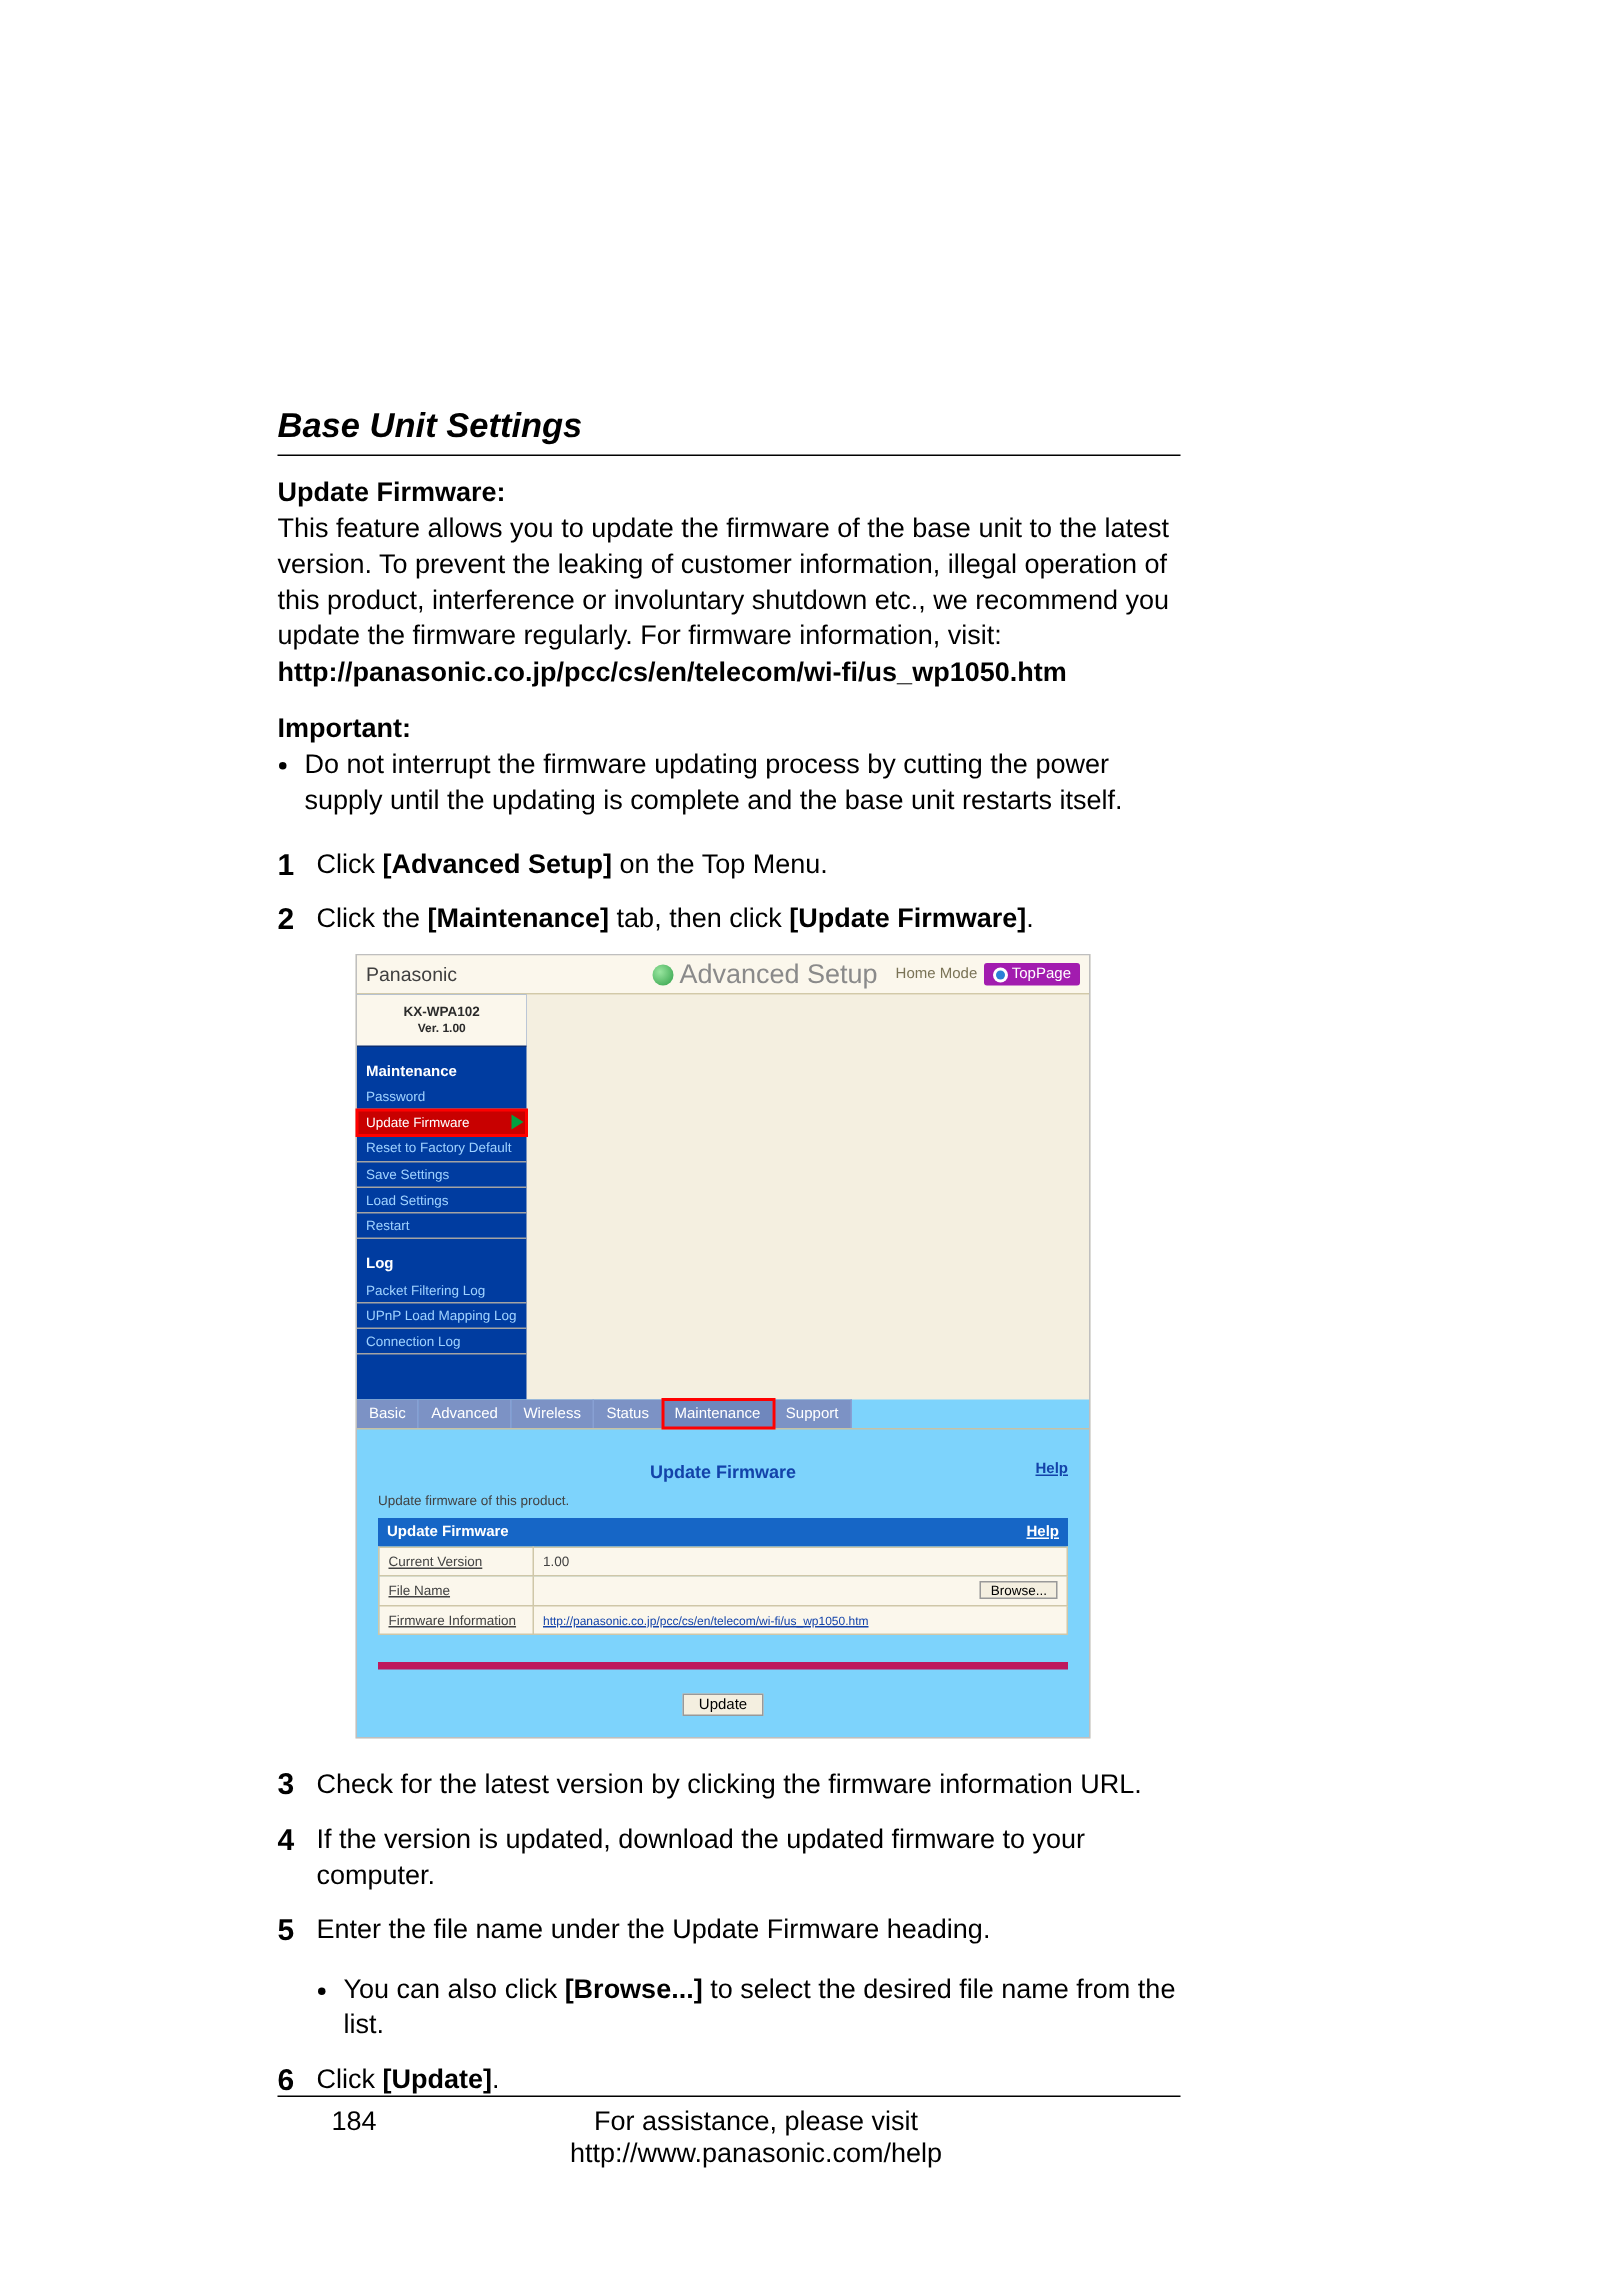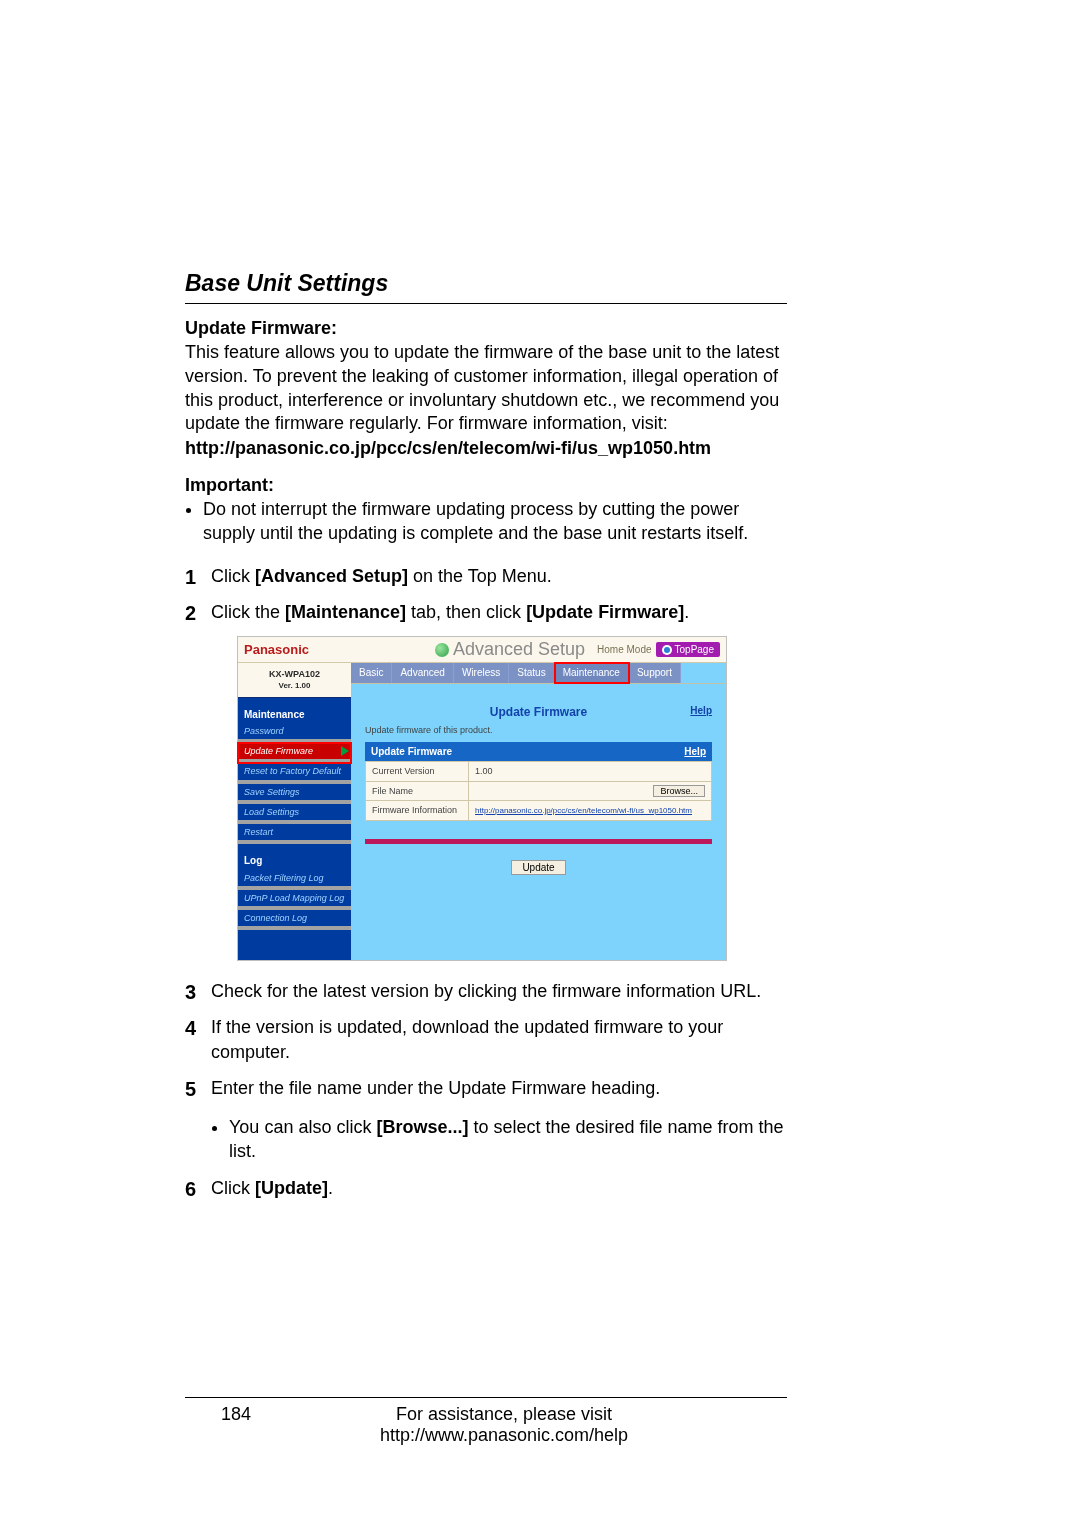--- a/index.html
+++ b/index.html
@@ -95,22 +95,22 @@
   .shot-top {
     background: #fbf7ec;
     display: flex;
     align-items: center;
     padding: 2px 6px;
     border-bottom: 1px solid #d2c9a8;
     height: 26px;
     box-sizing: border-box;
   }
   .brand {
-    color: #b91c1c;
-    font-weight: bold;
+    color: #404040;
+    font-weight: normal;
     font-size: 13px;
   }
   .shot-top .spacer { flex: 1; }
   .adv-setup {
     display: inline-flex;
     align-items: center;
     gap: 4px;
     color: #8a8a8a;
     font-size: 18px;
     margin-right: 12px;
@@ -140,21 +140,21 @@
   }
   .circle-icon {
     width: 10px; height: 10px; border-radius: 50%;
     background: #fff; display: inline-block; position: relative;
   }
   .circle-icon::after {
     content: ""; position: absolute; left: 2px; top: 2px;
     width: 6px; height: 6px; border-radius: 50%; background: #2b80d6;
   }
 
-  .shot-body { display: flex; }
+  .shot-body { display: flex; flex-direction: column; }
   .sidebar {
     width: 113px;
     background: #003ca0;
     color: #fff;
     padding-bottom: 30px;
   }
   .model-box {
     background: #fbf7ec;
     color: #2b2b2b;
     text-align: center;
@@ -168,25 +168,24 @@
   .side-cat {
     font-weight: bold;
     color: #fff;
     font-size: 10px;
     padding: 10px 6px 2px 6px;
   }
   .side-item {
     color: #9fd2ff;
     font-size: 9px;
     padding: 2px 6px 2px 6px;
-    border-bottom: 4px solid #a3a3a3;
+    border-bottom: 1px solid #a3a3a3;
     white-space: nowrap;
     overflow: hidden;
     text-overflow: ellipsis;
-    font-style: italic;
   }
   .side-item.highlight {
     background: #c80000;
     color: #fff;
     outline: 2px solid #ff0000;
     outline-offset: -1px;
     position: relative;
     display: flex;
     align-items: center;
     justify-content: space-between;
@@ -258,21 +257,21 @@
     width: 100%;
     border-collapse: collapse;
     font-size: 9px;
   }
   table.uf-table td {
     border: 1px solid #cfc7a8;
     padding: 3px 6px;
     background: #fbf7ec;
     vertical-align: middle;
   }
-  table.uf-table td:first-child { width: 90px; }
+  table.uf-table td:first-child { width: 90px; text-decoration: underline; }
   .browse-btn {
     float: right;
     font-size: 9px;
     padding: 0 6px;
     background: #f4efe0;
     border: 1px solid #999;
   }
   .fw-link {
     color: #1343aa;
     text-decoration: underline;

